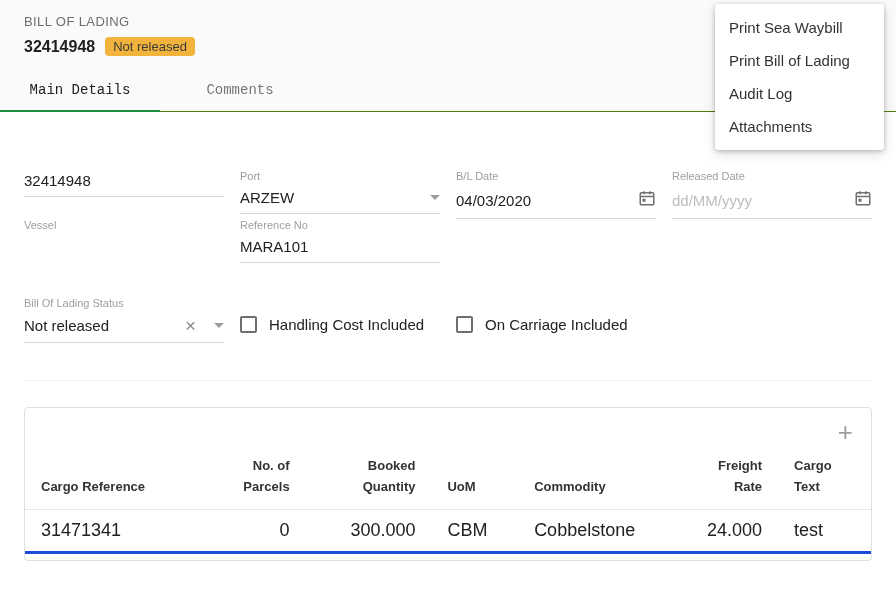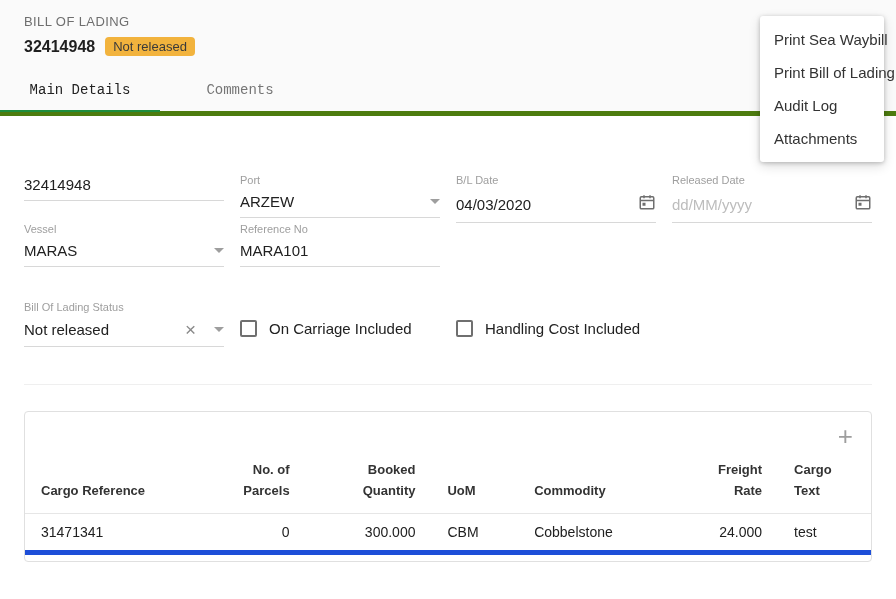--- a/index.html
+++ b/index.html
@@ -1,35 +1,35 @@
 <!DOCTYPE html>
 <html><head>
 <meta charset="utf-8">
 <style>
   * { margin:0; padding:0; box-sizing:border-box; }
   html,body { width:896px; height:599px; background:#fff; overflow:hidden;
               font-family:"Liberation Sans","DejaVu Sans",sans-serif; color:#212121; }
 
   
-  .topbar { background:#fafafa; border-bottom:5px solid #4d7c0f; position:relative; }
+  .topbar { background:#fafafa; border-bottom:1px solid #4d7c0f; position:relative; }
   .hdr { padding:14px 24px 0; }
   .hdr-title { font-size:13px; color:#6e6e6e; letter-spacing:.4px; }
   .hdr-numrow { margin-top:8px; display:flex; align-items:center; gap:10px; }
   .hdr-num { font-size:16px; font-weight:700; color:#1f1f1f; }
   .badge { background:#F2B33D; color:#3a3a3a; font-size:13px; padding:2px 8px; border-radius:4px; }
 
   .tabs { display:flex; margin-top:12px;font-family:Liberation Mono, monospace; }
   .tab { width:160px; text-align:center; padding:14px 0 13px; font-size:14px; color:#757575;
          cursor:pointer; position:relative; }
   .tab.active { color:#212121; }
   .tab.active::after { content:""; position:absolute; left:0; right:0; bottom:-1px; height:2px;
                        background:#1E8E3E; }
 
   
-  .menu { position:absolute; top:16px; right:12px; width:124px; background:#fff; border-radius:3px;
+  .menu { position:absolute; top:4px; right:12px; width:169px; background:#fff; border-radius:3px;
           box-shadow:0 1px 4px rgba(0,0,0,.22), 0 4px 12px rgba(0,0,0,.14); padding:7px 0; z-index:20; }
   .menu-item { padding:8px 14px; font-size:15px; color:#333; cursor:pointer; white-space:nowrap; }
 
   
   .form { padding:0 24px; }
   .form-row { display:grid; grid-template-columns:repeat(4,1fr); column-gap:16px; }
   .row1 { margin-top:58px; }
   .row2 { }
   .row3 { margin-top:34px; }
   .field { }
@@ -47,22 +47,22 @@
   .form-divider { margin-top:37px; border-bottom:1px solid #efefef; }
 
   
   .card { margin:26px 24px 0; border:1px solid #e0e0e0; border-radius:4px; position:relative;
           padding:48px 0 6px; background:#fff; }
   .plus-btn { position:absolute; top:14px; right:18px; font-size:26px; font-weight:300; line-height:20px;
               color:#9e9e9e; cursor:pointer; }
   table { width:100%; border-collapse:collapse; table-layout:fixed; }
   th { font-size:13px; font-weight:700; color:#333; vertical-align:bottom; padding:0 16px 11px;
        line-height:1.6; }
-  td { font-size:14px; color:#212121; padding:10px 16px; border-top:1px solid #e6e6e6;
-       border-bottom:5px solid #1d4ed8; white-space:nowrap; overflow:hidden; }
+  td { font-size:18px; color:#212121; padding:10px 16px; border-top:1px solid #e6e6e6;
+       border-bottom:3px solid #1d4ed8; white-space:nowrap; overflow:hidden; }
   .al { text-align:left; }
   .ar { text-align:right; }
 </style>
 </head>
 <body>
 
 <div class="topbar">
   <div class="hdr">
     <div class="hdr-title">BILL OF LADING</div>
     <div class="hdr-numrow">
@@ -126,49 +126,45 @@
             <rect x="6" y="13" width="4" height="4" fill="#6f6f6f" stroke="none"></rect>
           </svg>
         </span>
       </div>
     </div>
   </div>
 
   <div class="form-row row2">
     <div class="field">
       <div class="flabel">Vessel</div>
-      <div class="fctrl">
-        <span class="fvalue">MARAS</span>
-        <span class="dd-arrow"></span>
-      </div>
     </div>
     <div class="field">
       <div class="flabel">Reference No</div>
       <div class="fctrl">
         <span class="fvalue">MARA101</span>
       </div>
     </div>
   </div>
 
   <div class="form-row row3">
     <div class="field">
       <div class="flabel">Bill Of Lading Status</div>
       <div class="fctrl">
         <span class="fvalue">Not released</span>
         <span class="clear-x">×</span>
         <span class="dd-arrow"></span>
       </div>
     </div>
     <div class="checkline">
       <span class="cbx"></span>
-      <span class="cbx-label">On Carriage Included</span>
+      <span class="cbx-label">Handling Cost Included</span>
     </div>
     <div class="checkline">
       <span class="cbx"></span>
-      <span class="cbx-label">Handling Cost Included</span>
+      <span class="cbx-label">On Carriage Included</span>
     </div>
   </div>
 
   <div class="form-divider"></div>
 </div>
 
 <div class="card">
   <div class="plus-btn">+</div>
   <table>
     <colgroup>

